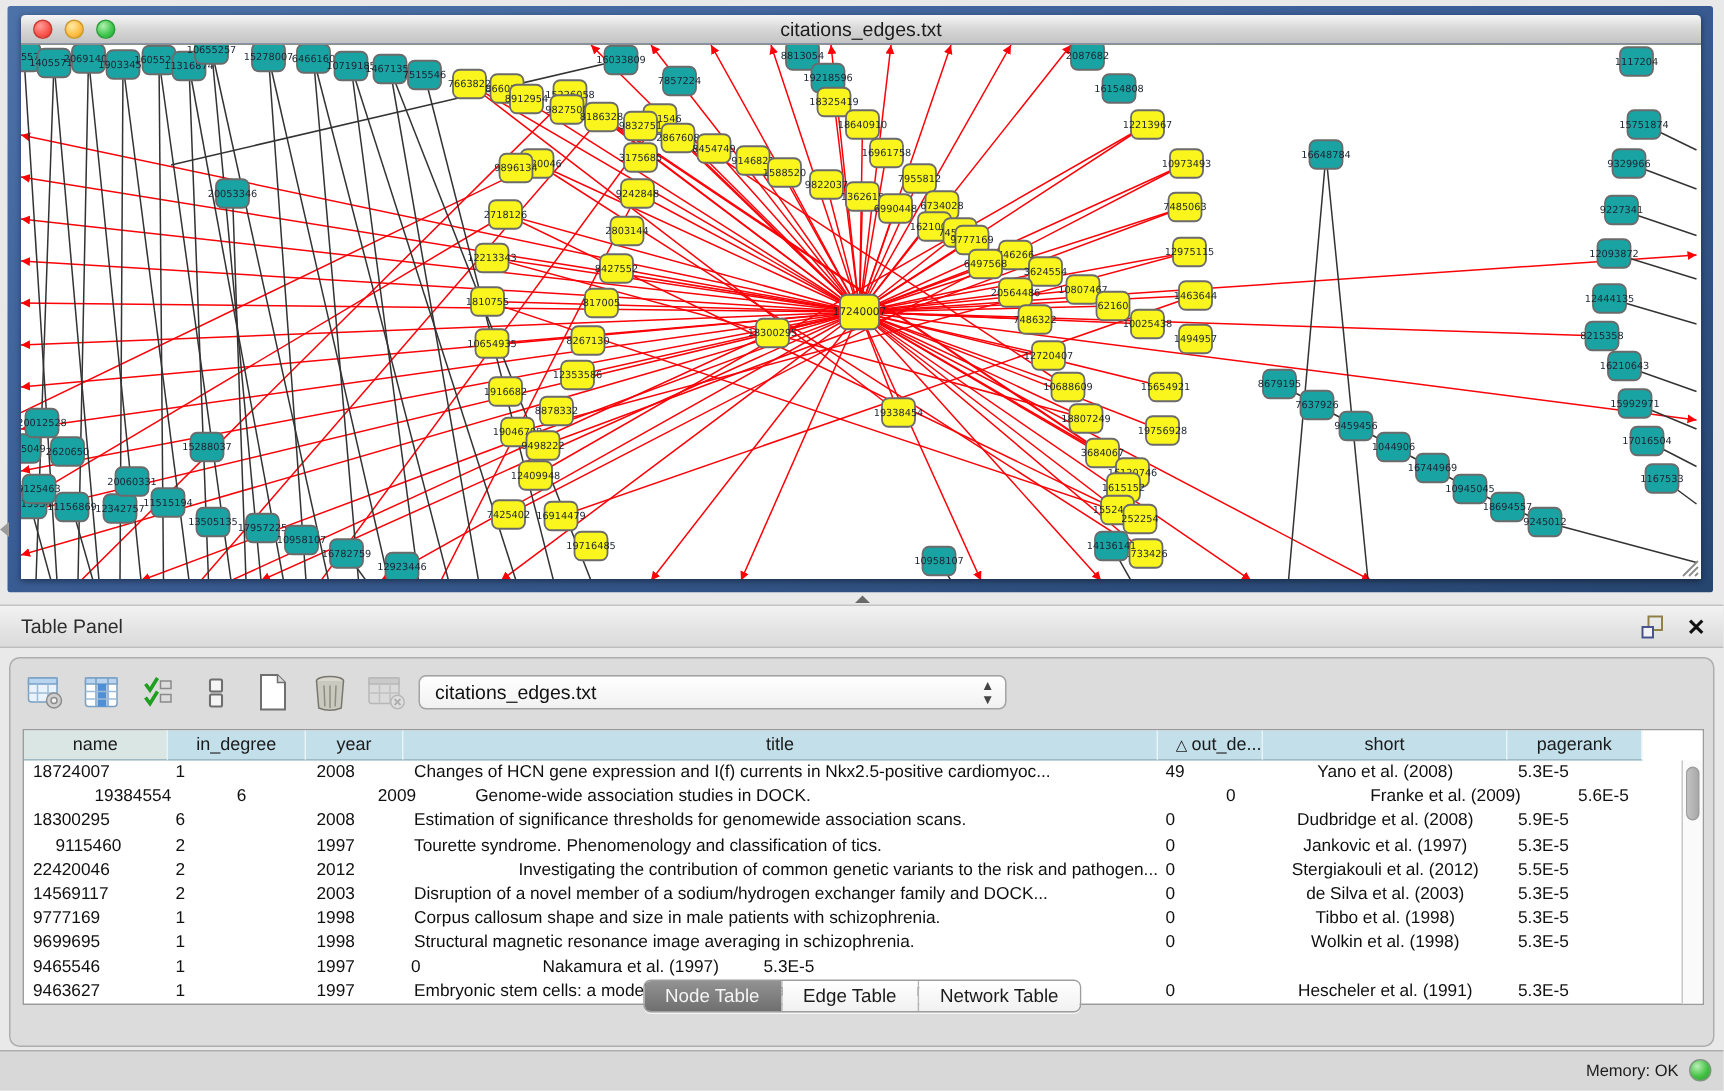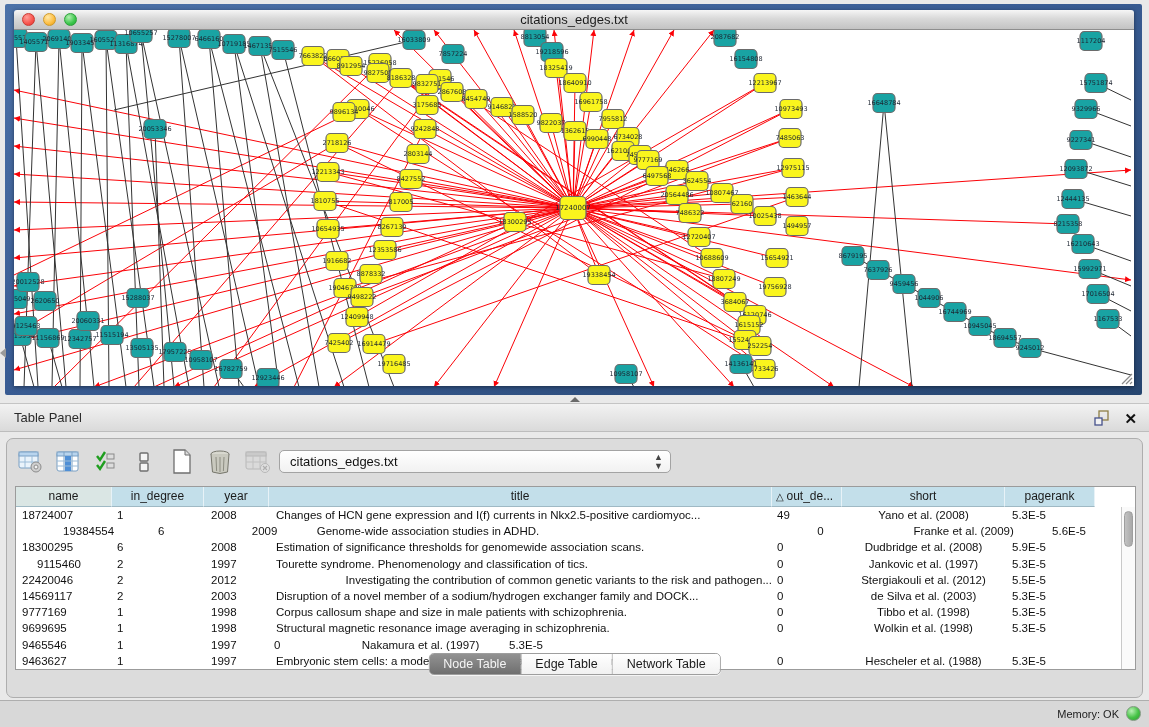--- a/index.html
+++ b/index.html
@@ -45,21 +45,21 @@
   .selectbox { position:absolute; left:272px; top:11px; width:392px; height:23px;
                background:linear-gradient(#ffffff,#f1f1f1); border:1px solid #a3a3a3; border-radius:5px;
                font-size:13px; color:#111; line-height:21px; padding-left:10px; }
   .selectbox .arrows { position:absolute; right:7px; top:2px; font-size:9px; color:#444; line-height:9px; text-align:center; }
 
   .grid { position:absolute; left:8px; top:47px; width:1121px; height:184px; background:#fff; border:1px solid #9b9b9b; }
   .grid-header { display:flex; height:20px; }
   .hcell { background:#c3dfea; border-right:1px solid #e7f2f7; border-bottom:1px solid #9fb9c4;
            font-size:12px; color:#1b1b1b; text-align:center; line-height:19px; overflow:hidden; white-space:nowrap; }
   .hcell.first { background:#dae6e4; }
-  .hcell.sorted { text-align:left; padding-left:4px; }
+  .hcell.sorted { text-align:right; padding-left:4px; }
   .hcell .tri { font-size:10px; }
   .hcell.filler { background:#ffffff; border:none; }
   .grid-body { position:relative; }
   .grow { display:flex; height:16.2px; }
   .gcell { font-size:11.5px; color:#101010; line-height:16px; white-space:nowrap; overflow:hidden; }
   .scrollbar { position:absolute; right:0; top:20px; width:14px; height:162px; background:#fafafa; border-left:1px solid #c9c9c9; }
   .thumb { position:absolute; left:2px; top:4px; width:9px; height:36px; background:linear-gradient(90deg,#c2c2c2,#a9a9a9); border-radius:5px; border:1px solid #9e9e9e; }
 
   .tabs { position:absolute; left:50%; transform:translateX(-50%); bottom:22px; display:flex;
           border:1px solid #9e9e9e; border-radius:5px; overflow:hidden; box-shadow:0 1px 0 rgba(255,255,255,.7); }
@@ -880,21 +880,21 @@
           <div class="gcell" style="width: 65px; text-align: left; padding-left: 7px;">2008</div>
           <div class="gcell" style="width: 503px; text-align: left; padding-left: 7px;">Changes of HCN gene expression and I(f) currents in Nkx2.5-positive cardiomyoc...</div>
           <div class="gcell" style="width: 70px; text-align: left; padding-left: 5px;">49</div>
           <div class="gcell" style="width: 163px; text-align: center; padding-left: 0px;">Yano et al. (2008)</div>
           <div class="gcell" style="width: 90px; text-align: left; padding-left: 7px;">5.3E-5</div>
         </div>
         <div class="grow">
           <div class="gcell" style="width: 96px; text-align: left; padding-left: 6px; margin-left: 41px;">19384554</div>
           <div class="gcell" style="width: 92px; text-align: left; padding-left: 5px;">6</div>
           <div class="gcell" style="width: 65px; text-align: left; padding-left: 7px;">2009</div>
-          <div class="gcell" style="width: 503px; text-align: left; padding-left: 7px;">Genome-wide association studies in ADHD.</div>
+          <div class="gcell" style="width: 503px; text-align: left; padding-left: 7px;">Genome-wide association studies in DOCK.</div>
           <div class="gcell" style="width: 70px; text-align: left; padding-left: 5px;">0</div>
           <div class="gcell" style="width: 163px; text-align: center; padding-left: 0px;">Franke et al. (2009)</div>
           <div class="gcell" style="width: 90px; text-align: left; padding-left: 7px;">5.6E-5</div>
         </div>
         <div class="grow">
           <div class="gcell" style="width: 96px; text-align: left; padding-left: 6px;">18300295</div>
           <div class="gcell" style="width: 92px; text-align: left; padding-left: 5px;">6</div>
           <div class="gcell" style="width: 65px; text-align: left; padding-left: 7px;">2008</div>
           <div class="gcell" style="width: 503px; text-align: left; padding-left: 7px;">Estimation of significance thresholds for genomewide association scans.</div>
           <div class="gcell" style="width: 70px; text-align: left; padding-left: 5px;">0</div>
@@ -953,21 +953,21 @@
           <div class="gcell" style="width: 70px; text-align: left; padding-left: 5px;">0</div>
           <div class="gcell" style="width: 163px; text-align: center; padding-left: 0px;">Nakamura et al. (1997)</div>
           <div class="gcell" style="width: 90px; text-align: left; padding-left: 7px;">5.3E-5</div>
         </div>
         <div class="grow">
           <div class="gcell" style="width: 96px; text-align: left; padding-left: 6px;">9463627</div>
           <div class="gcell" style="width: 92px; text-align: left; padding-left: 5px;">1</div>
           <div class="gcell" style="width: 65px; text-align: left; padding-left: 7px;">1997</div>
           <div class="gcell" style="width: 503px; text-align: left; padding-left: 7px;">Embryonic stem cells: a model to study structural and functional properties in car...</div>
           <div class="gcell" style="width: 70px; text-align: left; padding-left: 5px;">0</div>
-          <div class="gcell" style="width: 163px; text-align: center; padding-left: 0px;">Hescheler et al. (1988)</div>
+          <div class="gcell" style="width: 163px; text-align: center; padding-left: 0px;">Hescheler et al. (1991)</div>
           <div class="gcell" style="width: 90px; text-align: left; padding-left: 7px;">5.3E-5</div>
         </div>
       </div>
     <div class="scrollbar">
       <div class="thumb"></div>
     </div>
   </div>
 
   <div class="tabs" id="tabs">
       <div class="tab active">Node Table</div>

